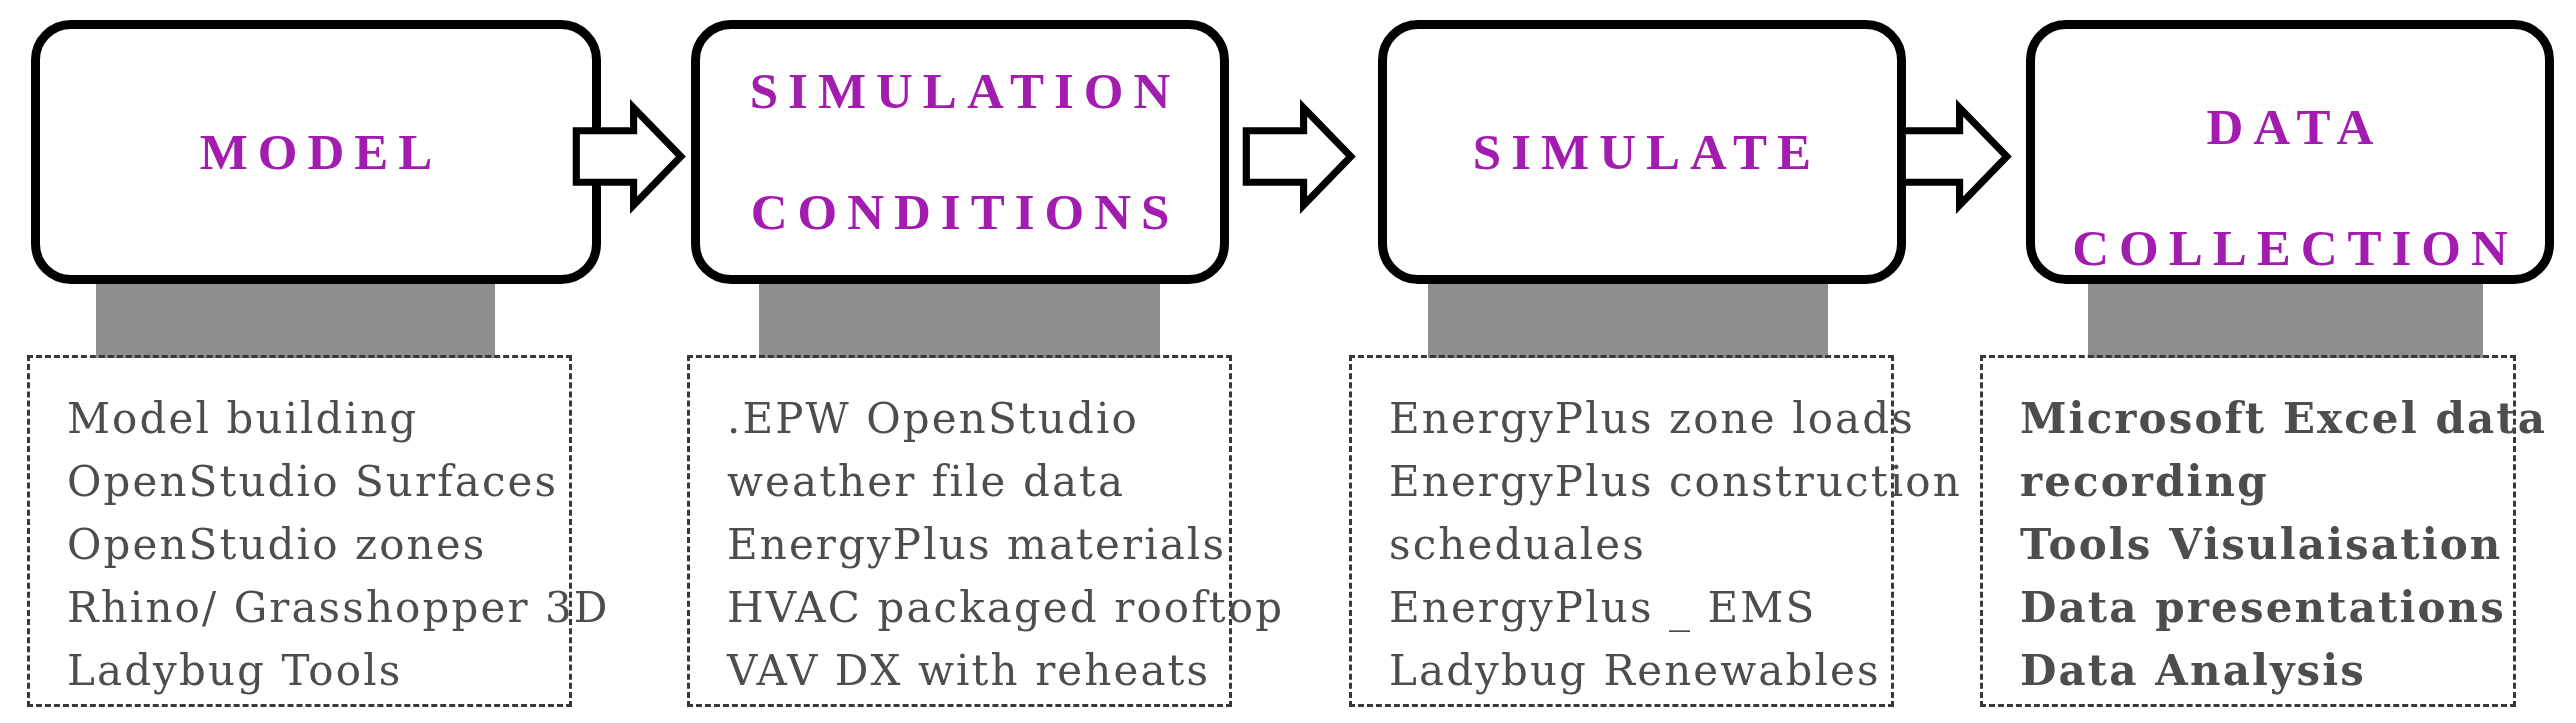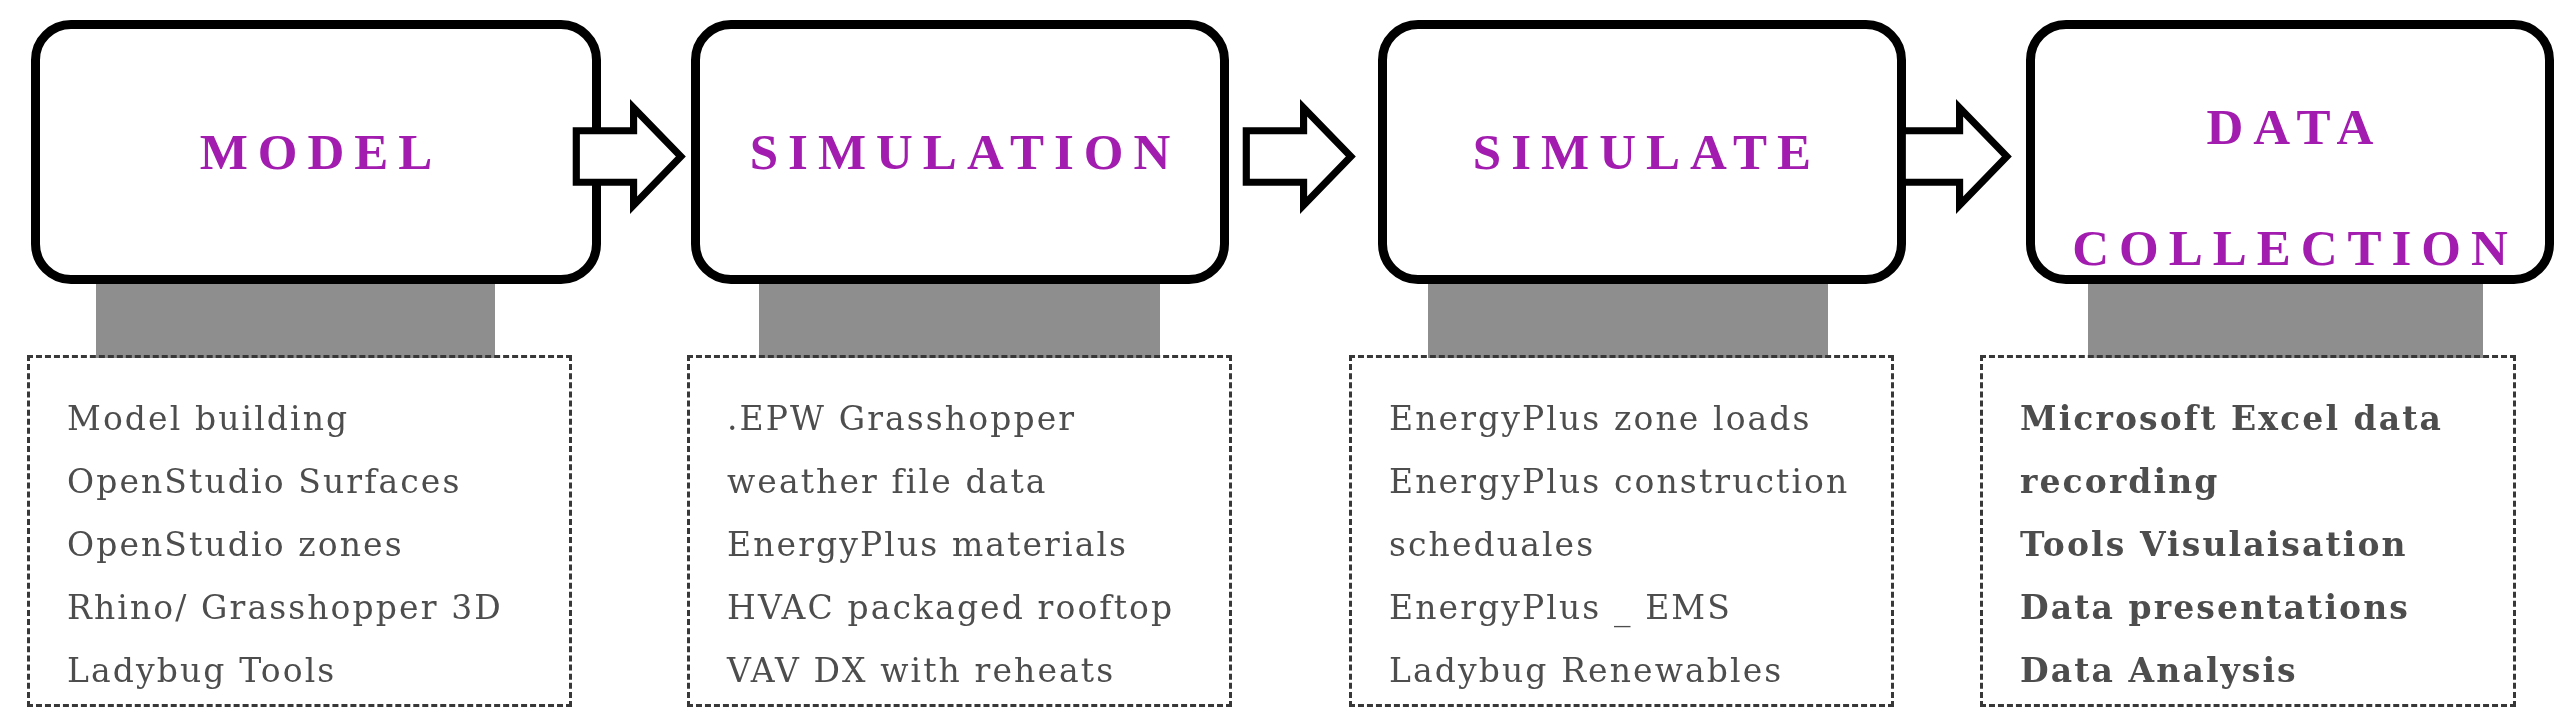--- a/index.html
+++ b/index.html
@@ -52,21 +52,21 @@
     top: 355px;
     height: 352px;
     box-sizing: border-box;
     border: 3.6px dashed #383838;
     padding: 29px 10px 0 37px;
     z-index: 2;
     background: transparent;
   }
   .detail-line {
     font-family: "DejaVu Serif", "Liberation Serif", serif;
-    font-size: 33px;
+    font-size: 42px;
     line-height: 63px;
     letter-spacing: 2.1px;
     color: #4d4d4d;
     white-space: nowrap;
   }
   .flow-arrow {
     position: absolute;
     top: 102px;
     width: 116px;
     height: 109px;
@@ -112,24 +112,25 @@
   </div>
 
   <div class="flow-arrow" id="arrow1">
     <svg width="116" height="109" viewBox="0 0 162 152" xmlns="http://www.w3.org/2000/svg">
       <polygon points="6,40 86,40 86,8 152,76 86,144 86,112 6,112" fill="#ffffff" stroke="#000000" stroke-width="10" stroke-linejoin="miter"></polygon>
     </svg>
   </div>
 
   <div class="stage-box" id="box2">
     <div class="title-line">SIMULATION</div>
+    <div class="title-line">CONDITIONS</div>
   </div>
   <div class="connector" id="conn2"></div>
   <div class="detail-box" id="dash2">
-    <div class="detail-line">.EPW Grasshopper</div>
+    <div class="detail-line">.EPW OpenStudio</div>
     <div class="detail-line">weather file data</div>
     <div class="detail-line">EnergyPlus materials</div>
     <div class="detail-line">HVAC packaged rooftop</div>
     <div class="detail-line">VAV DX with reheats</div>
   </div>
 
   <div class="flow-arrow" id="arrow2">
     <svg width="116" height="109" viewBox="0 0 162 152" xmlns="http://www.w3.org/2000/svg">
       <polygon points="6,40 86,40 86,8 152,76 86,144 86,112 6,112" fill="#ffffff" stroke="#000000" stroke-width="10" stroke-linejoin="miter"></polygon>
     </svg>

